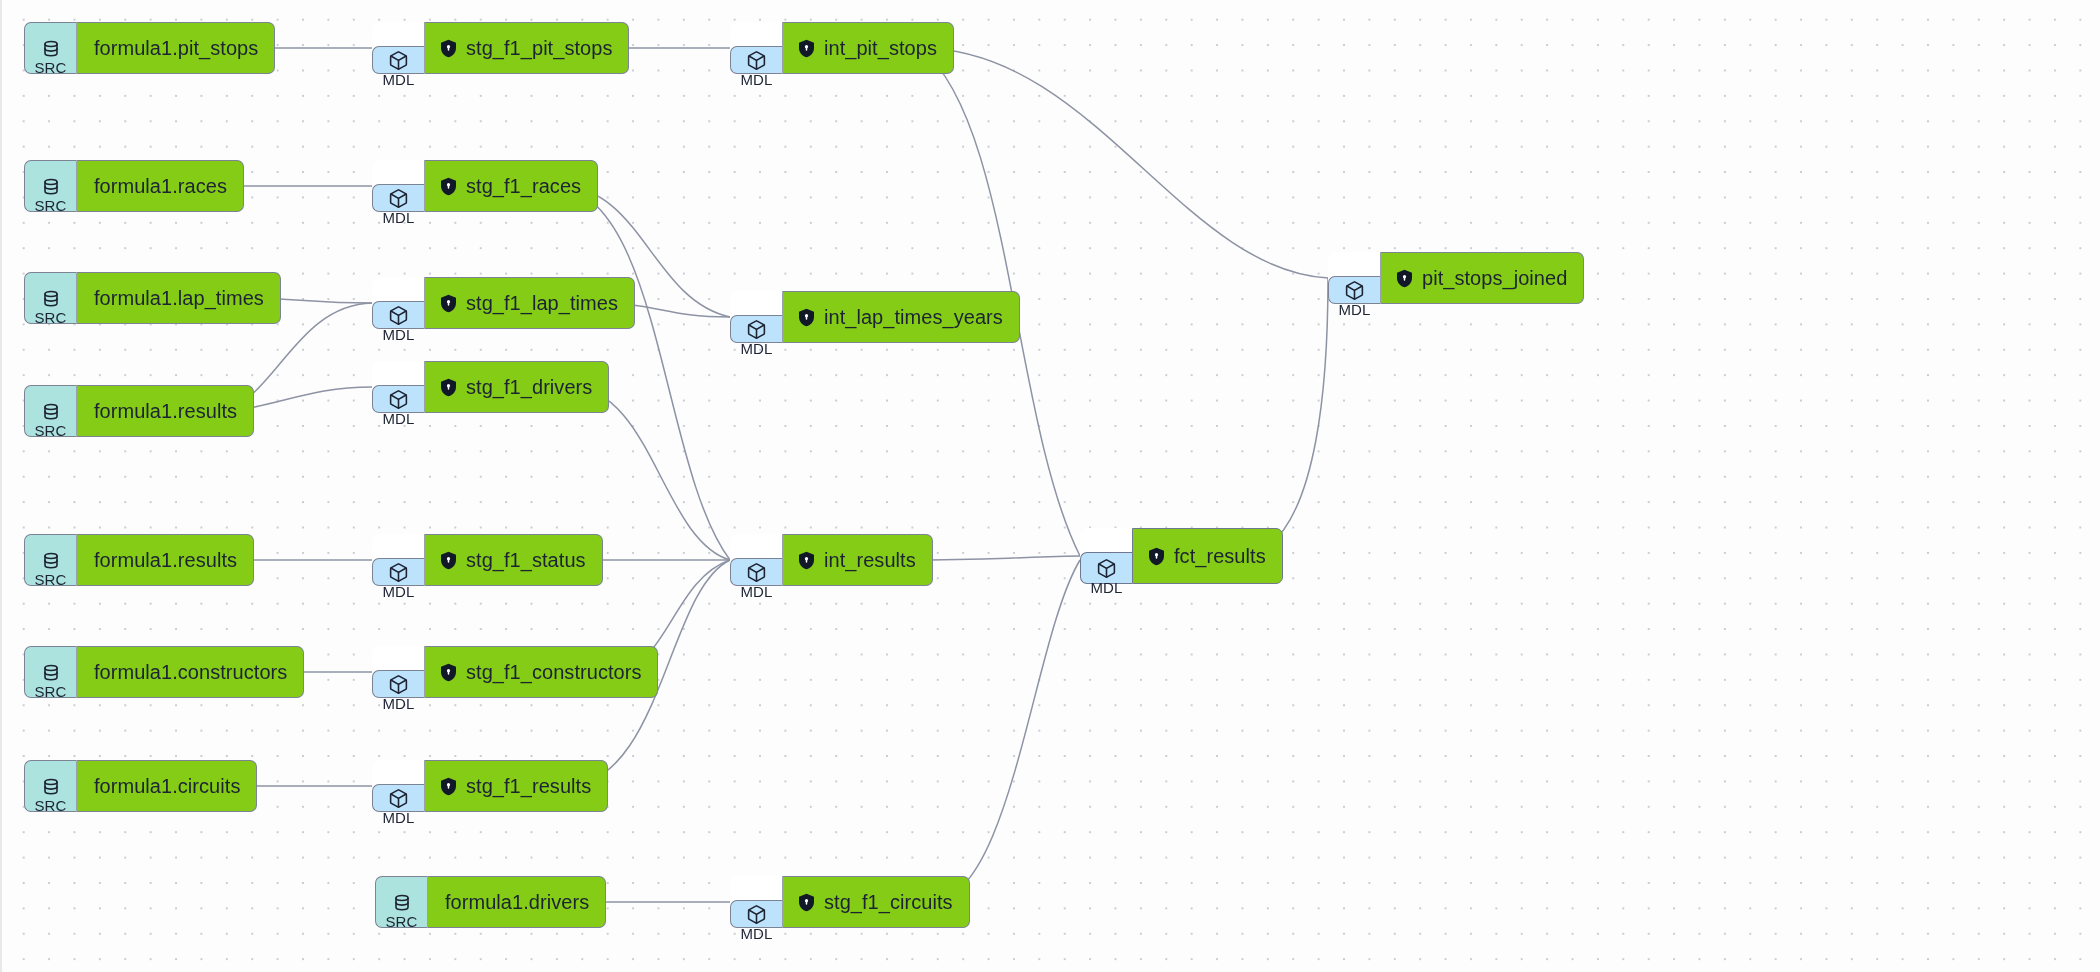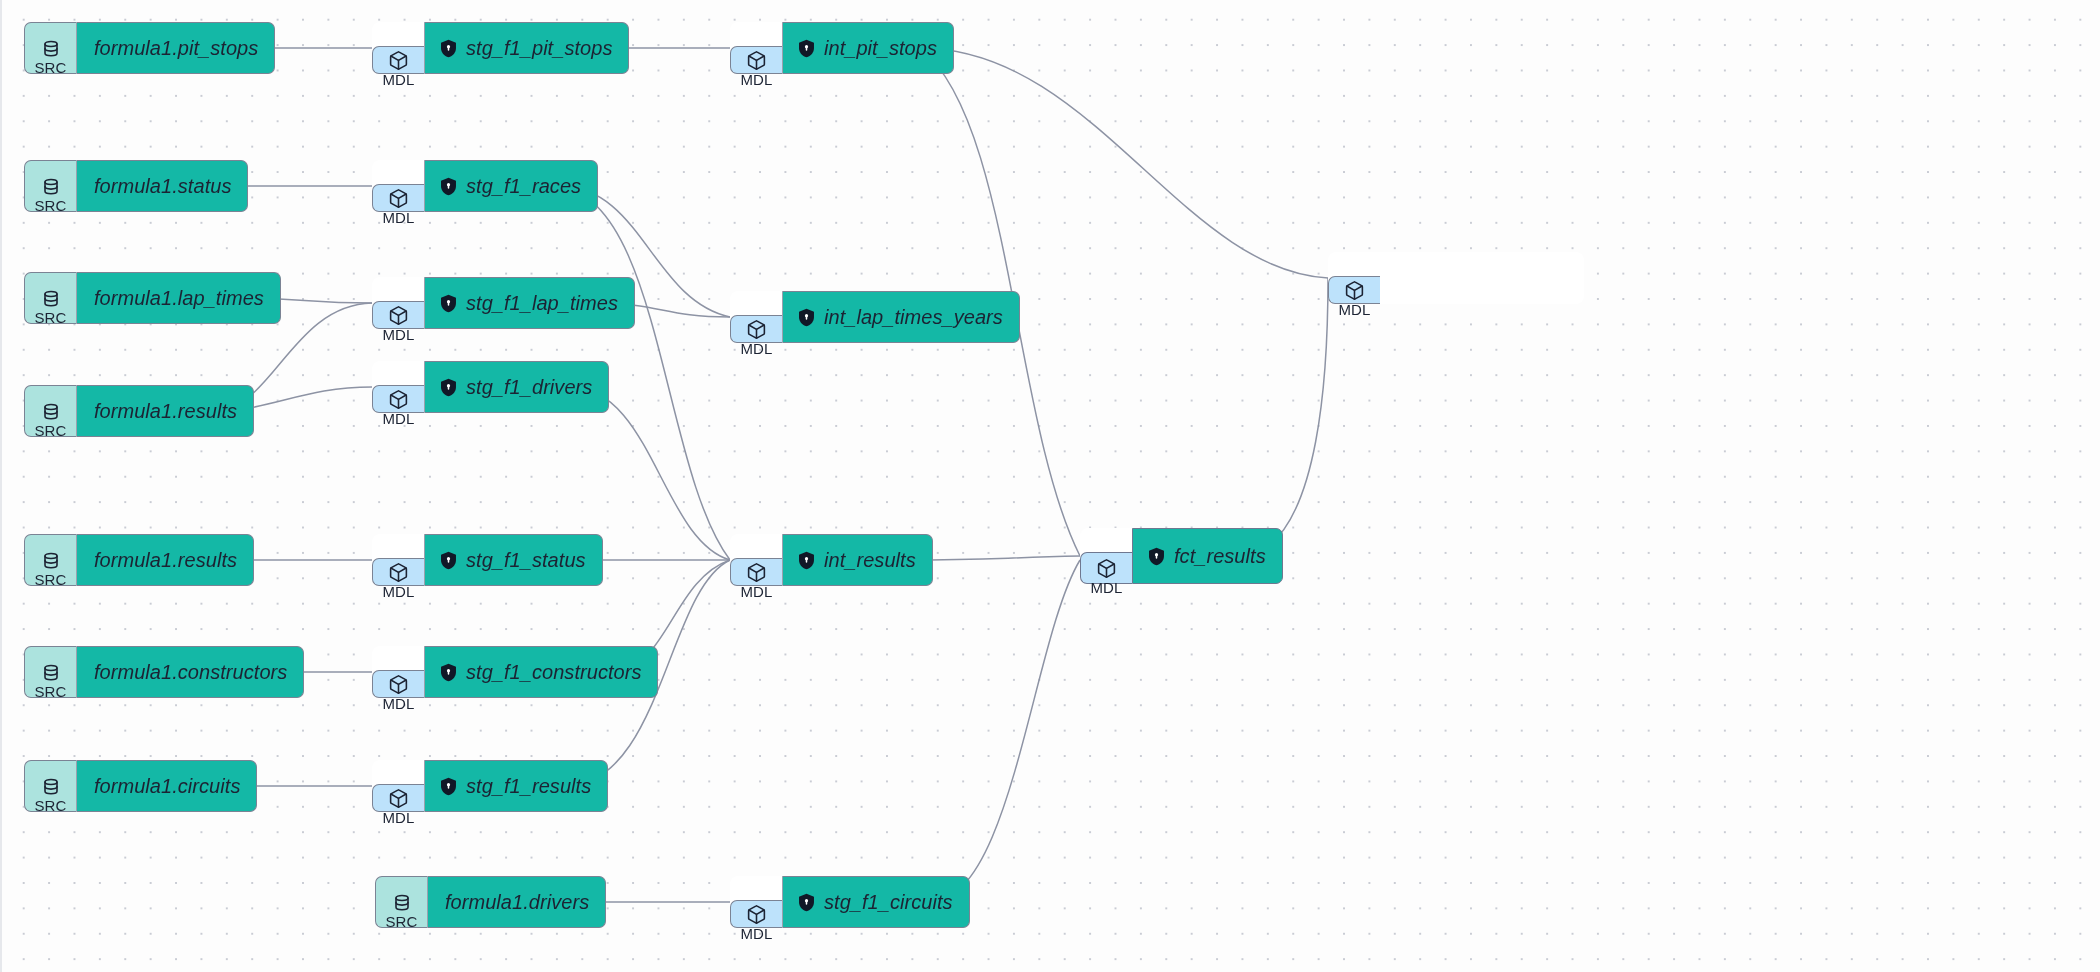--- a/index.html
+++ b/index.html
@@ -76,23 +76,22 @@
   .node .body {
     flex: 1 1 auto;
     display: flex;
     align-items: center;
     gap: 9px;
     padding: 0 16px 0 15px;
     border: 1.4px solid #7b8394;
     border-left: 1.4px solid #9aa1ae;
     border-radius: 0 7px 7px 0;
     box-sizing: border-box;
-    background: #14b8a6;
+    background: #84cc16;
     white-space: nowrap;
-    font-style: italic;
   }
 
   .node .label {
     font-size: 20px;
     color: #1c2333;
     line-height: 1;
     letter-spacing: 0.05px;
     font-family: "Liberation Sans", sans-serif;
   }
 
@@ -157,21 +156,21 @@
       <div class="node src" style="left: 22px; top: 160px; width: 178px; height: 52px;">
         <div class="badge">
           <span class="bicon"><svg width="20" height="20" viewBox="0 0 24 24" fill="none" stroke="#1c2333" stroke-width="1.9" stroke-linecap="round" stroke-linejoin="round">
               <ellipse cx="12" cy="6" rx="7.2" ry="3"></ellipse>
               <path d="M4.8 6v5.5c0 1.66 3.22 3 7.2 3s7.2-1.34 7.2-3V6"></path>
               <path d="M4.8 11.5V17c0 1.66 3.22 3 7.2 3s7.2-1.34 7.2-3v-5.5"></path>
             </svg></span>
           <span class="btext">SRC</span>
         </div>
         <div class="body">
-          <span class="label">formula1.status</span>
+          <span class="label">formula1.races</span>
         </div>
       </div>
       <div class="node src" style="left: 22px; top: 272px; width: 213px; height: 52px;">
         <div class="badge">
           <span class="bicon"><svg width="20" height="20" viewBox="0 0 24 24" fill="none" stroke="#1c2333" stroke-width="1.9" stroke-linecap="round" stroke-linejoin="round">
               <ellipse cx="12" cy="6" rx="7.2" ry="3"></ellipse>
               <path d="M4.8 6v5.5c0 1.66 3.22 3 7.2 3s7.2-1.34 7.2-3V6"></path>
               <path d="M4.8 11.5V17c0 1.66 3.22 3 7.2 3s7.2-1.34 7.2-3v-5.5"></path>
             </svg></span>
           <span class="btext">SRC</span>
@@ -463,16 +462,24 @@
       </div>
       <div class="node mdl" style="left: 1326px; top: 252px; width: 256px; height: 52px;">
         <div class="badge">
           <span class="bicon"><svg width="21" height="21" viewBox="0 0 24 24" fill="none" stroke="#1c2333" stroke-width="1.8" stroke-linecap="round" stroke-linejoin="round">
               <path d="M21 7.8v8.4a1.6 1.6 0 0 1-.85 1.4l-7.35 4.02a1.6 1.6 0 0 1-1.6 0L3.85 17.6A1.6 1.6 0 0 1 3 16.2V7.8a1.6 1.6 0 0 1 .85-1.4l7.35-4.02a1.6 1.6 0 0 1 1.6 0l7.35 4.02A1.6 1.6 0 0 1 21 7.8z"></path>
               <path d="M3.3 6.9 12 11.9l8.7-5"></path>
               <path d="M12 21.9V11.9"></path>
             </svg></span>
           <span class="btext">MDL</span>
         </div>
+        <div class="body">
+          <span class="shield"><svg width="17" height="19" viewBox="0 0 20 22" fill="#111827">
+              <path d="M10 0.6 1.2 4.1v6.4c0 5.3 3.6 9.5 8.8 10.9 5.2-1.4 8.8-5.6 8.8-10.9V4.1L10 .6z"></path>
+              <circle cx="10" cy="8.9" r="1.9" fill="#ffffff"></circle>
+              <rect x="9.1" y="9.6" width="1.8" height="4.1" rx="0.9" fill="#ffffff"></rect>
+            </svg></span>
+          <span class="label">pit_stops_joined</span>
+        </div>
       </div>
     </div>
 
 </div>
 
 </body></html>

